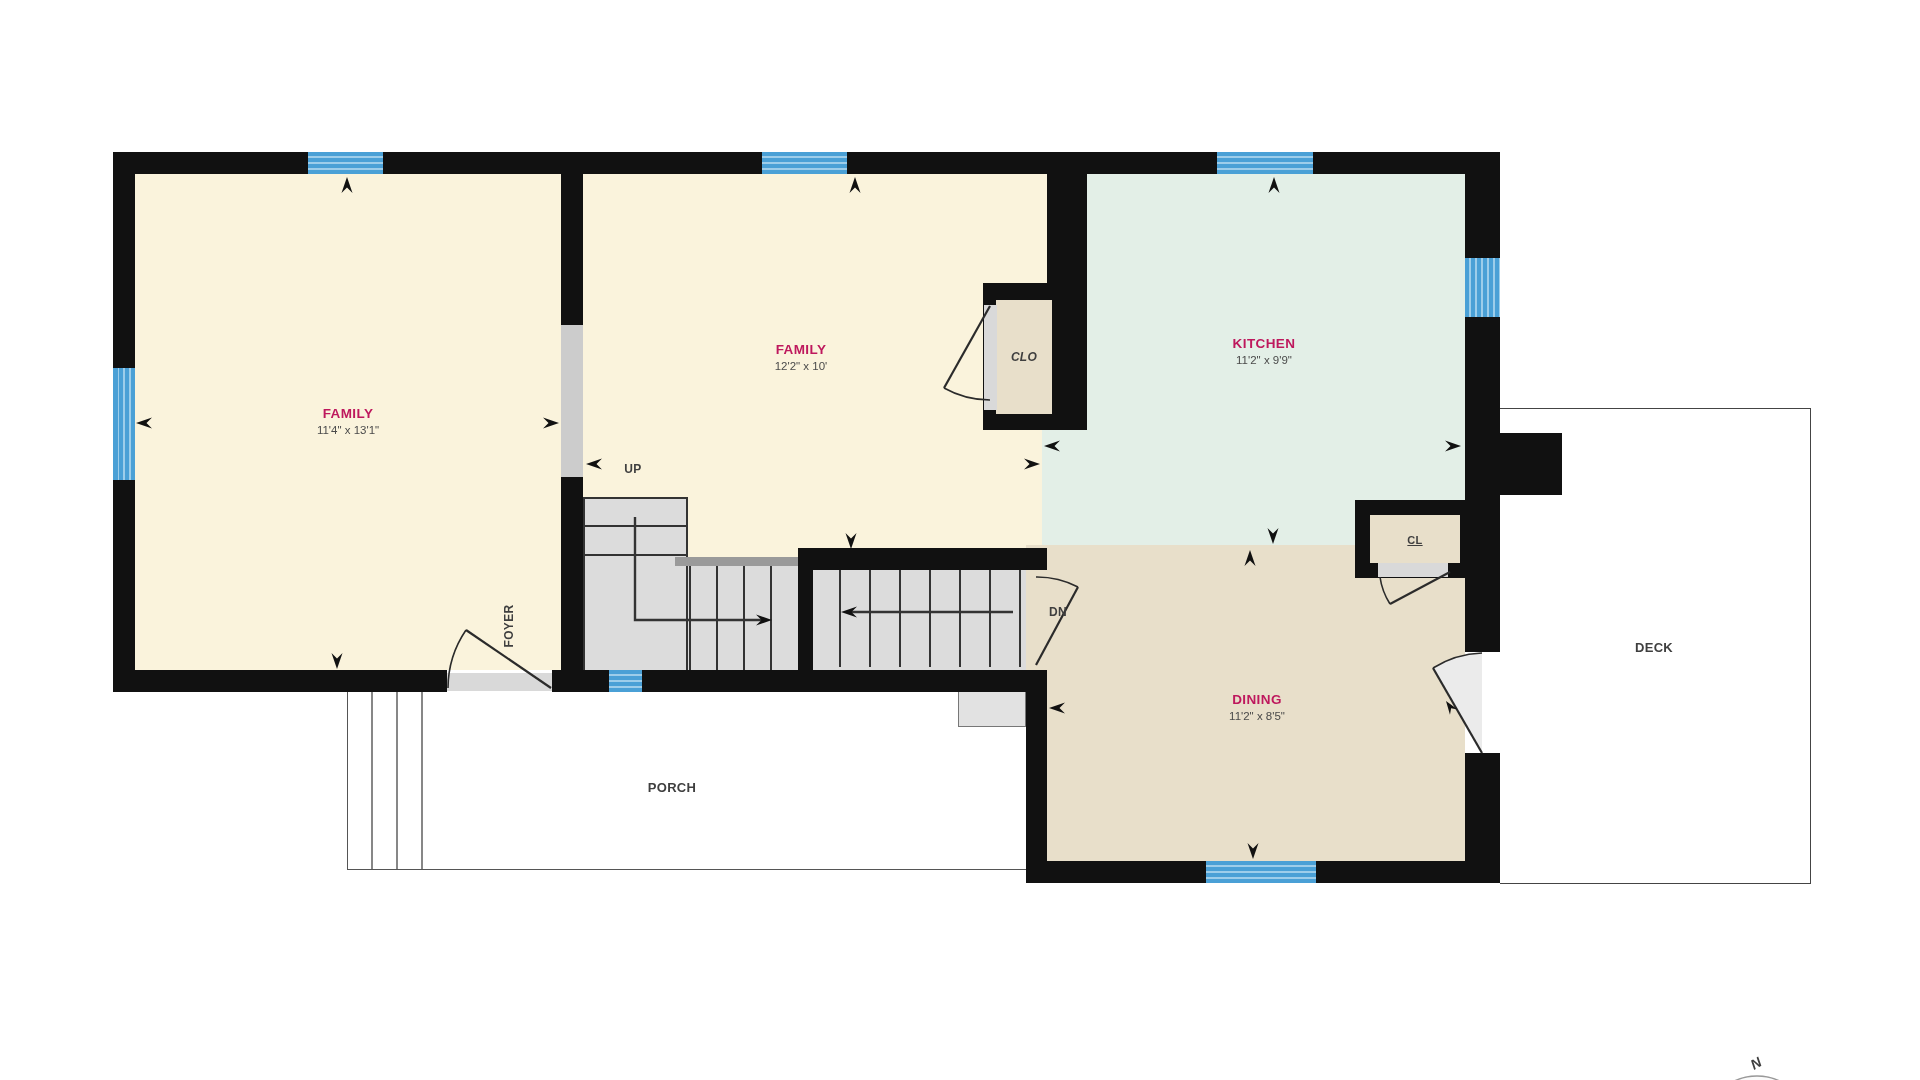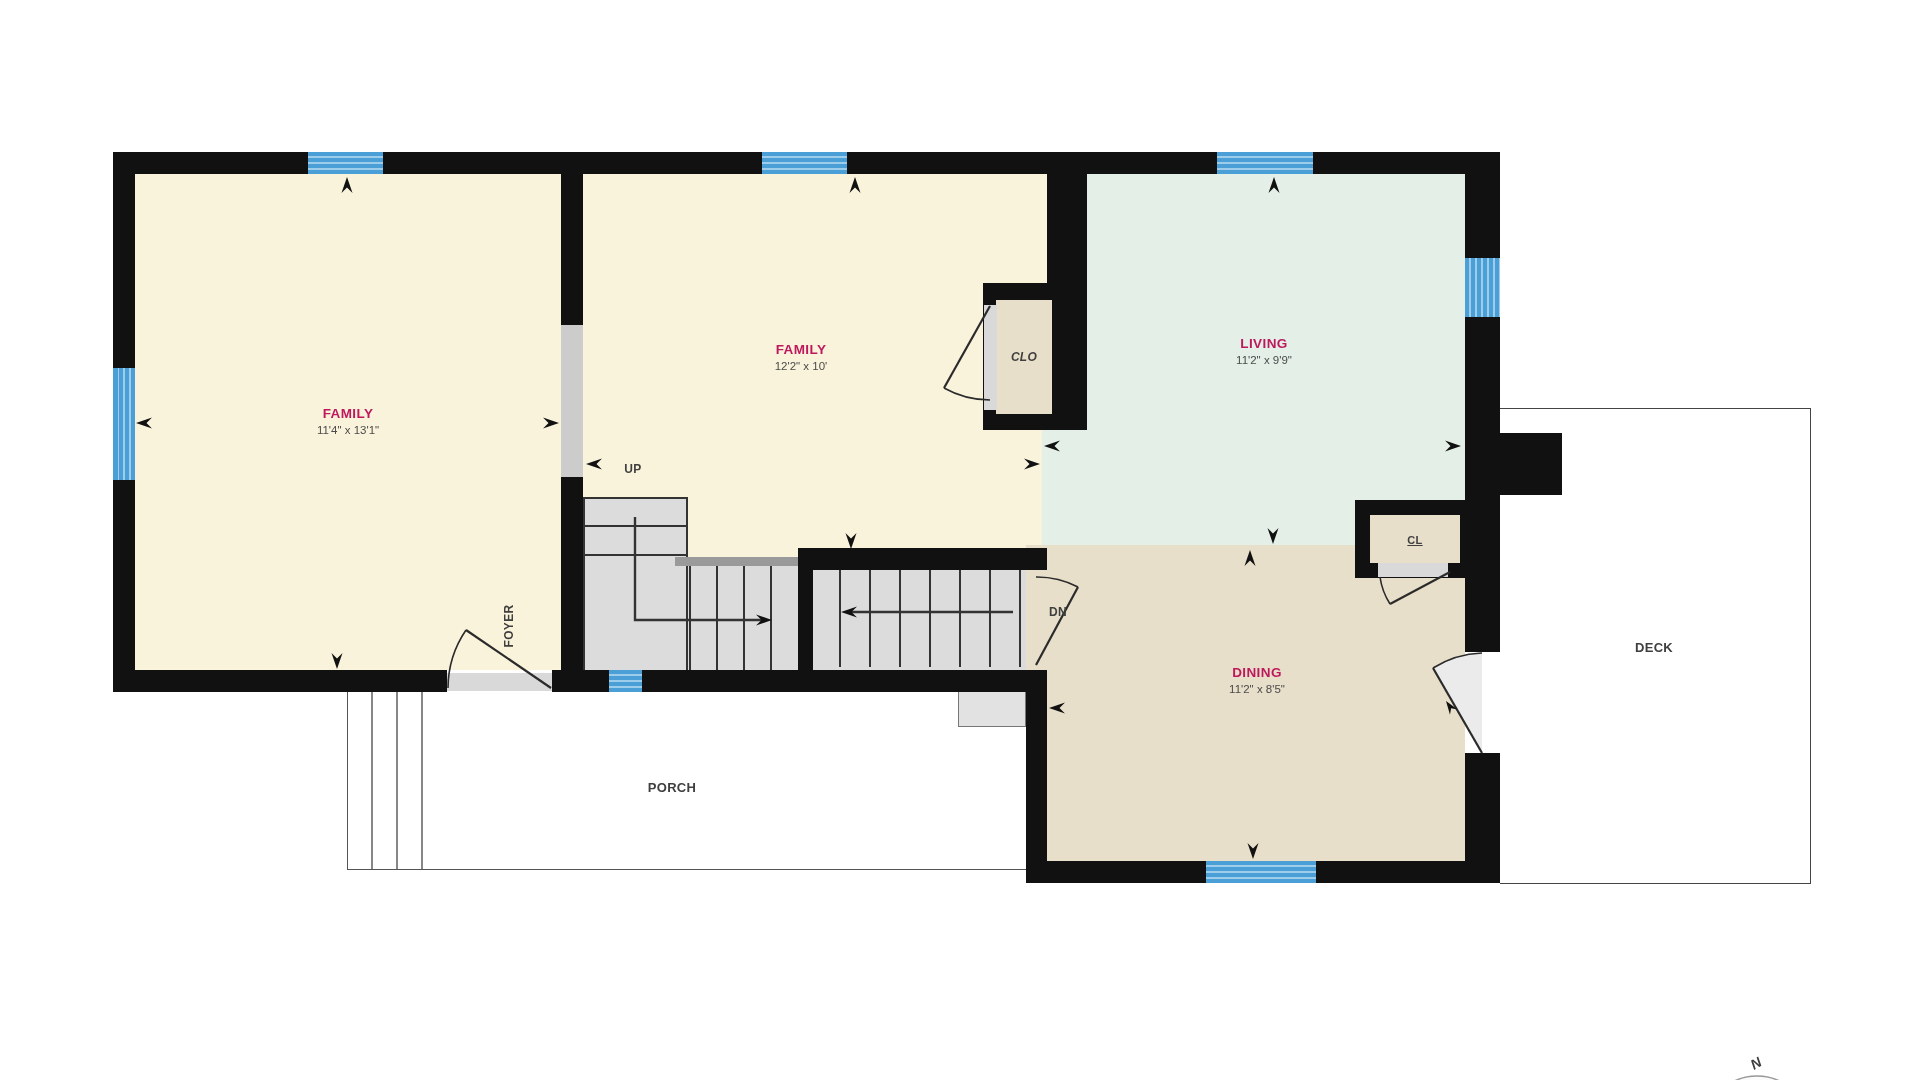--- a/index.html
+++ b/index.html
@@ -131,24 +131,24 @@
 
   <div class="room-label" style="left:348px;top:421px;">
     <div class="nm">FAMILY</div>
     <div class="dm">11'4" x 13'1"</div>
   </div>
   <div class="room-label" style="left:801px;top:357px;">
     <div class="nm">FAMILY</div>
     <div class="dm">12'2" x 10'</div>
   </div>
   <div class="room-label" style="left:1264px;top:351px;">
-    <div class="nm">LIVING</div>
+    <div class="nm">KITCHEN</div>
     <div class="dm">11'2" x 9'9"</div>
   </div>
-  <div class="room-label" style="left:1257px;top:680px;">
+  <div class="room-label" style="left:1257px;top:707px;">
     <div class="nm">DINING</div>
     <div class="dm">11'2" x 8'5"</div>
   </div>
 
   <div class="small-label" style="left:1024px;top:357px;font-style:italic;">CLO</div>
   <div class="small-label" style="left:1415px;top:540px;font-size:11px;text-decoration:underline;">CL</div>
   <div class="small-label" style="left:633px;top:469px;">UP</div>
   <div class="small-label" style="left:1058px;top:612px;">DN</div>
   <div class="small-label" style="left:509px;top:626px;transform:translate(-50%,-50%) rotate(-90deg);">FOYER</div>
   <div class="small-label" style="left:672px;top:787px;font-size:13px;">PORCH</div>

